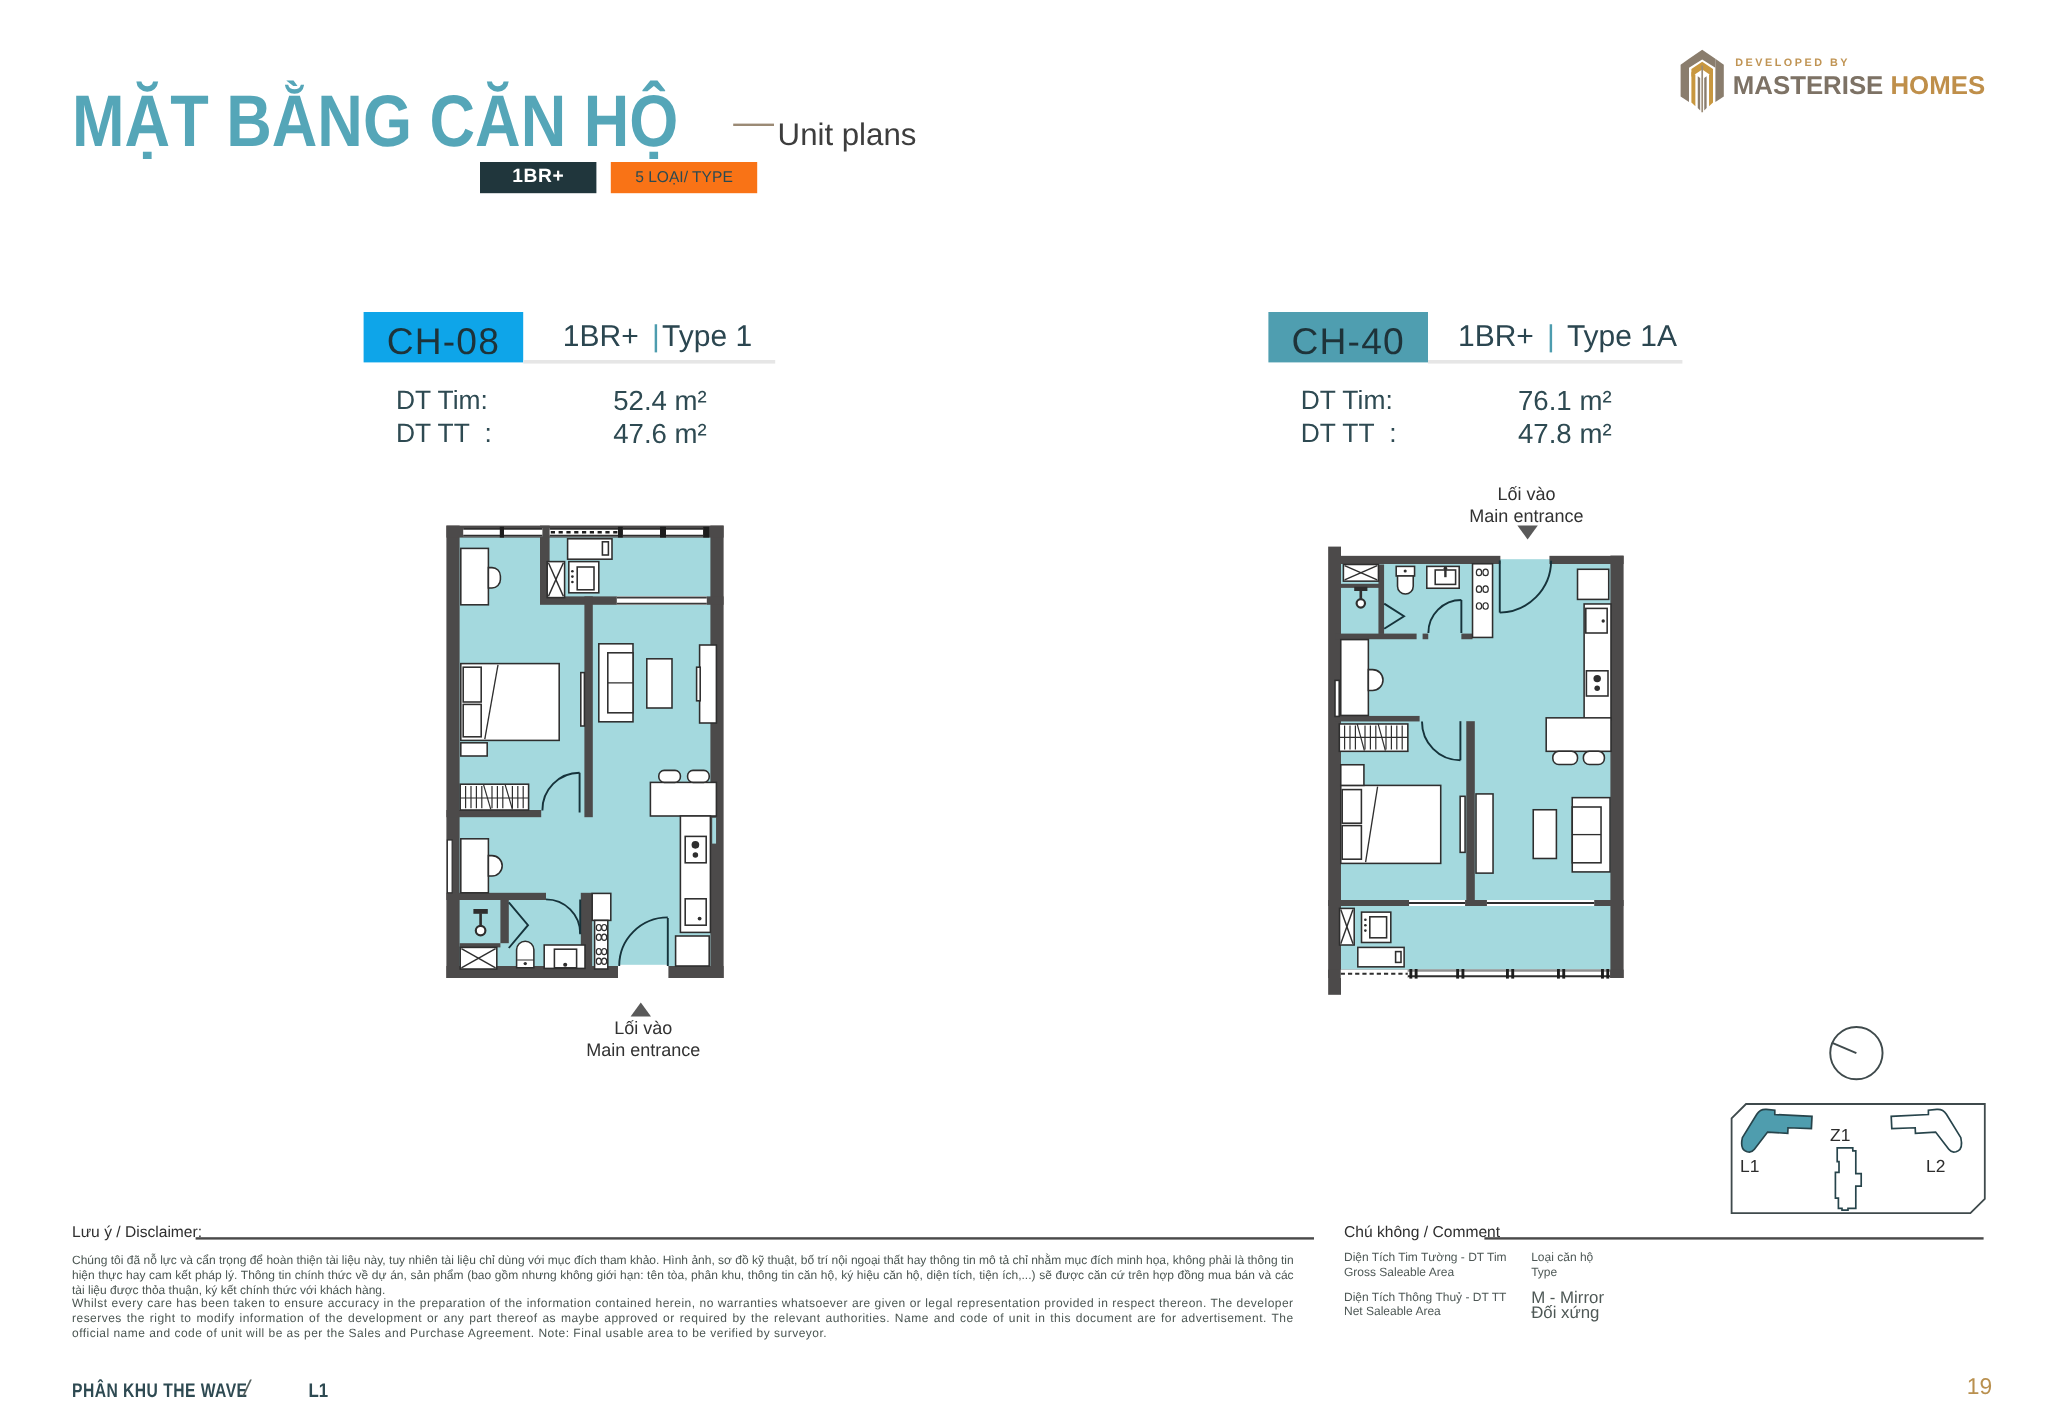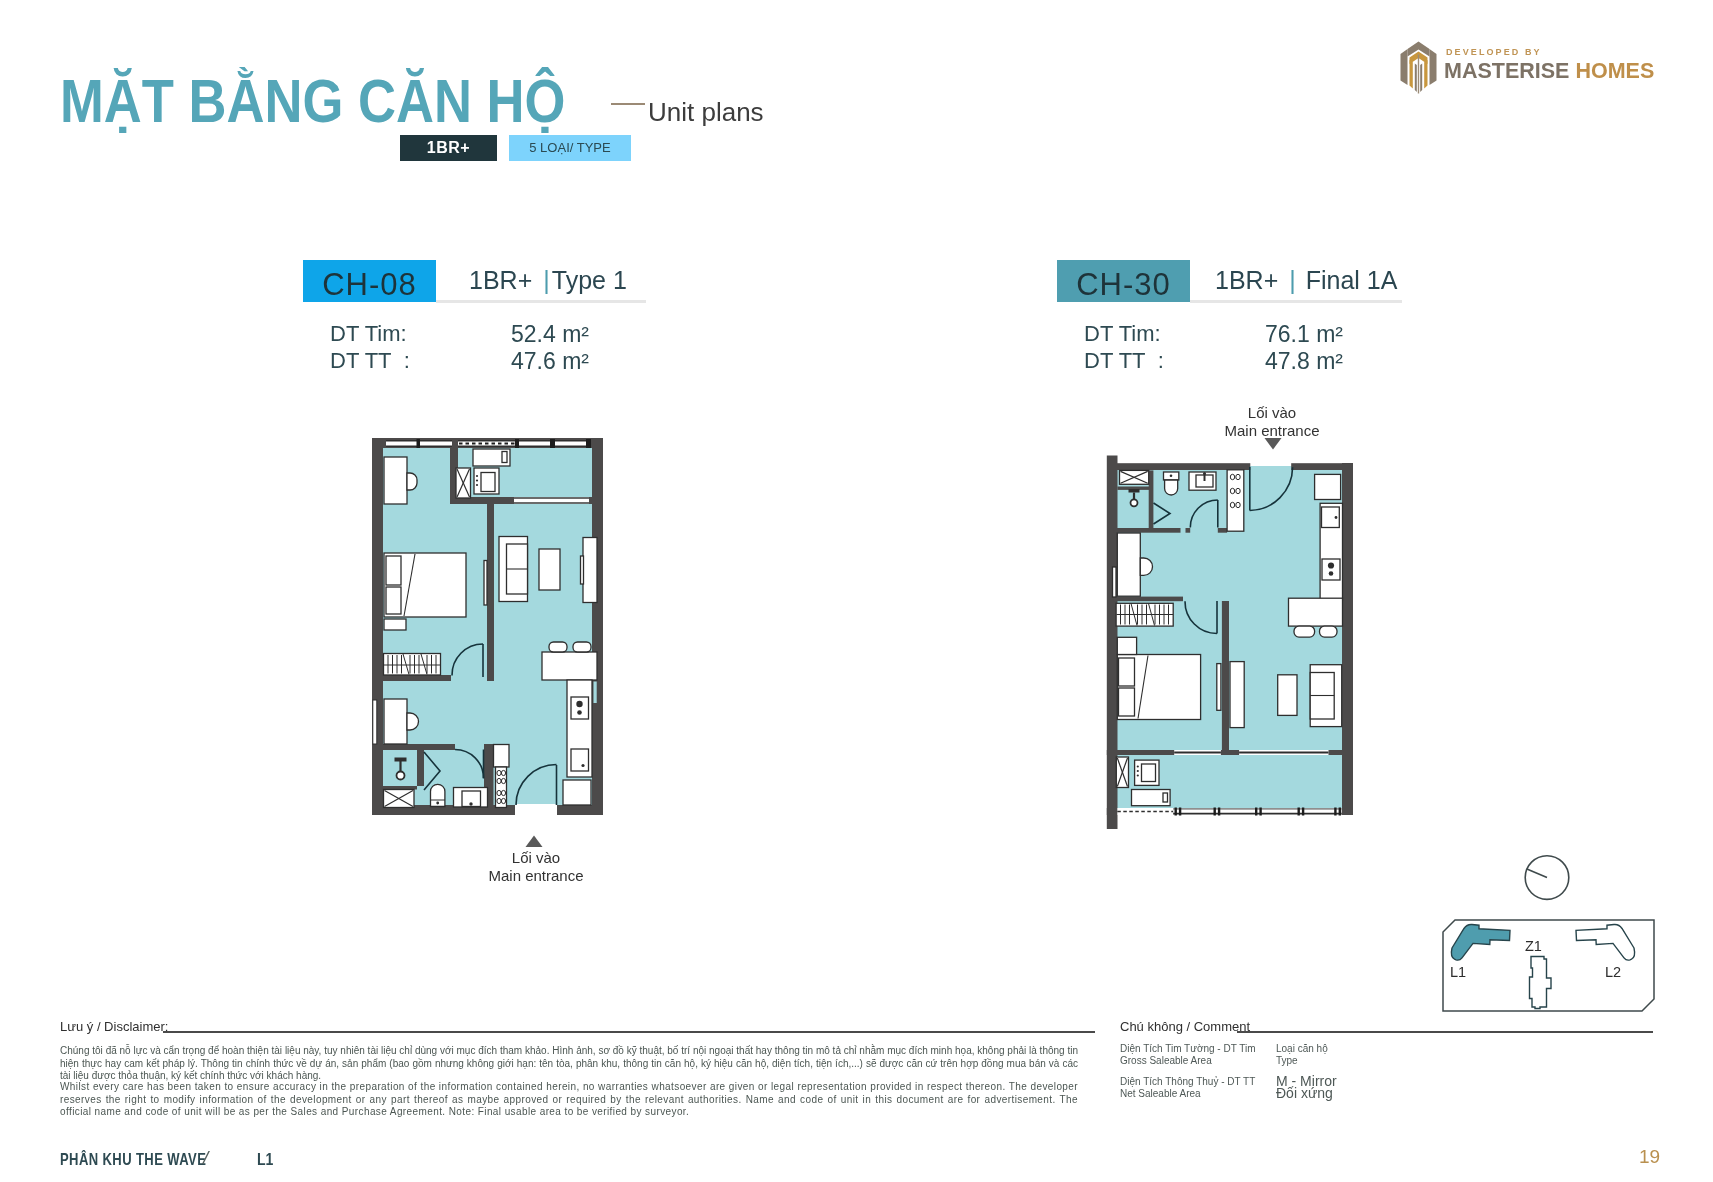--- a/index.html
+++ b/index.html
@@ -9,21 +9,21 @@
 </style>
 </head>
 <body>
 <div id="page">
 
   <div class="abs" id="title" style="left:60px;top:66px;font-size:61px;font-weight:bold;color:#55a6b8;letter-spacing:0;white-space:nowrap;transform:scaleX(0.862);transform-origin:left top;">MẶT BẰNG CĂN HỘ</div>
   <div class="abs" style="left:611px;top:103px;width:34px;height:2px;background:#9b8a75;"></div>
   <div class="abs" style="left:648px;top:97px;font-size:26px;color:#3d3d3d;">Unit plans</div>
 
   <div class="abs" style="left:400px;top:135px;width:97px;height:26px;background:#20363c;color:#ffffff;font-size:16px;line-height:26px;font-weight:bold;text-align:center;letter-spacing:0.5px;">1BR+</div>
-  <div class="abs" style="left:509px;top:135px;width:122px;height:26px;background:#7dd3fc;color:#2b4a52;font-size:13px;line-height:26px;text-align:center;">5 LOẠI/ TYPE</div>
+  <div class="abs" style="left:509px;top:135px;width:122px;height:26px;background:#f97316;color:#2b4a52;font-size:13px;line-height:26px;text-align:center;">5 LOẠI/ TYPE</div>
 
   <div class="abs" id="logo" style="left:1398px;top:40px;width:280px;height:55px;">
     <svg width="280" height="55" viewBox="0 0 280 55">
       <g>
 
         <polygon points="2.5,14 9.5,9 9.5,45 2.5,40.5" fill="#8a7d6d"></polygon>
         <polygon points="38.5,14 31.5,9 31.5,45 38.5,40.5" fill="#8a7d6d"></polygon>
         <polygon points="9.5,9 20.5,1.5 31.5,9 31.5,16.5 20.5,9.5 9.5,16.5" fill="#8a7d6d"></polygon>
         <polygon points="11.5,17.5 20.5,11.5 29.5,17.5 29.5,24 20.5,18 11.5,24" fill="#c8973f"></polygon>
         <polygon points="11.5,20 14.8,22.2 14.8,48.5 11.5,45.5" fill="#c8973f"></polygon>
@@ -38,23 +38,23 @@
   </div>
 
   <div class="abs" style="left:303px;top:260px;width:133px;height:42px;background:#0ea5e9;color:#1e3339;font-size:31px;line-height:50px;text-align:center;letter-spacing:1px;">CH-08</div>
   <div class="abs" style="left:436px;top:300px;width:210px;height:3px;background:#e6e6e6;"></div>
   <div class="abs" style="left:469px;top:266px;font-size:25px;color:#2b4650;white-space:nowrap;">1BR+<span style="color:#4d9cae;margin-left:11px;">|</span><span style="margin-left:2px;">Type 1</span></div>
   <div class="abs" style="left:330px;top:321px;font-size:22px;color:#2e4a52;">DT Tim:</div>
   <div class="abs" style="left:330px;top:348px;font-size:22px;color:#2e4a52;">DT TT&nbsp;&nbsp;:</div>
   <div class="abs" style="left:430px;top:321px;width:240px;text-align:center;font-size:23px;color:#2e4a52;">52.4 m²</div>
   <div class="abs" style="left:430px;top:348px;width:240px;text-align:center;font-size:23px;color:#2e4a52;">47.6 m²</div>
 
-  <div class="abs" style="left:1057px;top:260px;width:133px;height:42px;background:#4f9eb0;color:#1e3339;font-size:31px;line-height:50px;text-align:center;letter-spacing:1px;">CH-30</div>
+  <div class="abs" style="left:1057px;top:260px;width:133px;height:42px;background:#4f9eb0;color:#1e3339;font-size:31px;line-height:50px;text-align:center;letter-spacing:1px;">CH-40</div>
   <div class="abs" style="left:1190px;top:300px;width:212px;height:3px;background:#e6e6e6;"></div>
-  <div class="abs" style="left:1215px;top:266px;font-size:25px;color:#2b4650;white-space:nowrap;">1BR+<span style="color:#4d9cae;margin-left:11px;">|</span><span style="margin-left:10px;">Final 1A</span></div>
+  <div class="abs" style="left:1215px;top:266px;font-size:25px;color:#2b4650;white-space:nowrap;">1BR+<span style="color:#4d9cae;margin-left:11px;">|</span><span style="margin-left:10px;">Type 1A</span></div>
   <div class="abs" style="left:1084px;top:321px;font-size:22px;color:#2e4a52;">DT Tim:</div>
   <div class="abs" style="left:1084px;top:348px;font-size:22px;color:#2e4a52;">DT TT&nbsp;&nbsp;:</div>
   <div class="abs" style="left:1184px;top:321px;width:240px;text-align:center;font-size:23px;color:#2e4a52;">76.1 m²</div>
   <div class="abs" style="left:1184px;top:348px;width:240px;text-align:center;font-size:23px;color:#2e4a52;">47.8 m²</div>
 
   <div class="abs" style="left:436px;top:849px;width:200px;text-align:center;font-size:15px;color:#323232;">Lối vào</div>
   <div class="abs" style="left:436px;top:867px;width:200px;text-align:center;font-size:15px;color:#323232;">Main entrance</div>
   <div class="abs" style="left:1172px;top:404px;width:200px;text-align:center;font-size:15px;color:#323232;">Lối vào</div>
   <div class="abs" style="left:1172px;top:422px;width:200px;text-align:center;font-size:15px;color:#323232;">Main entrance</div>
 

